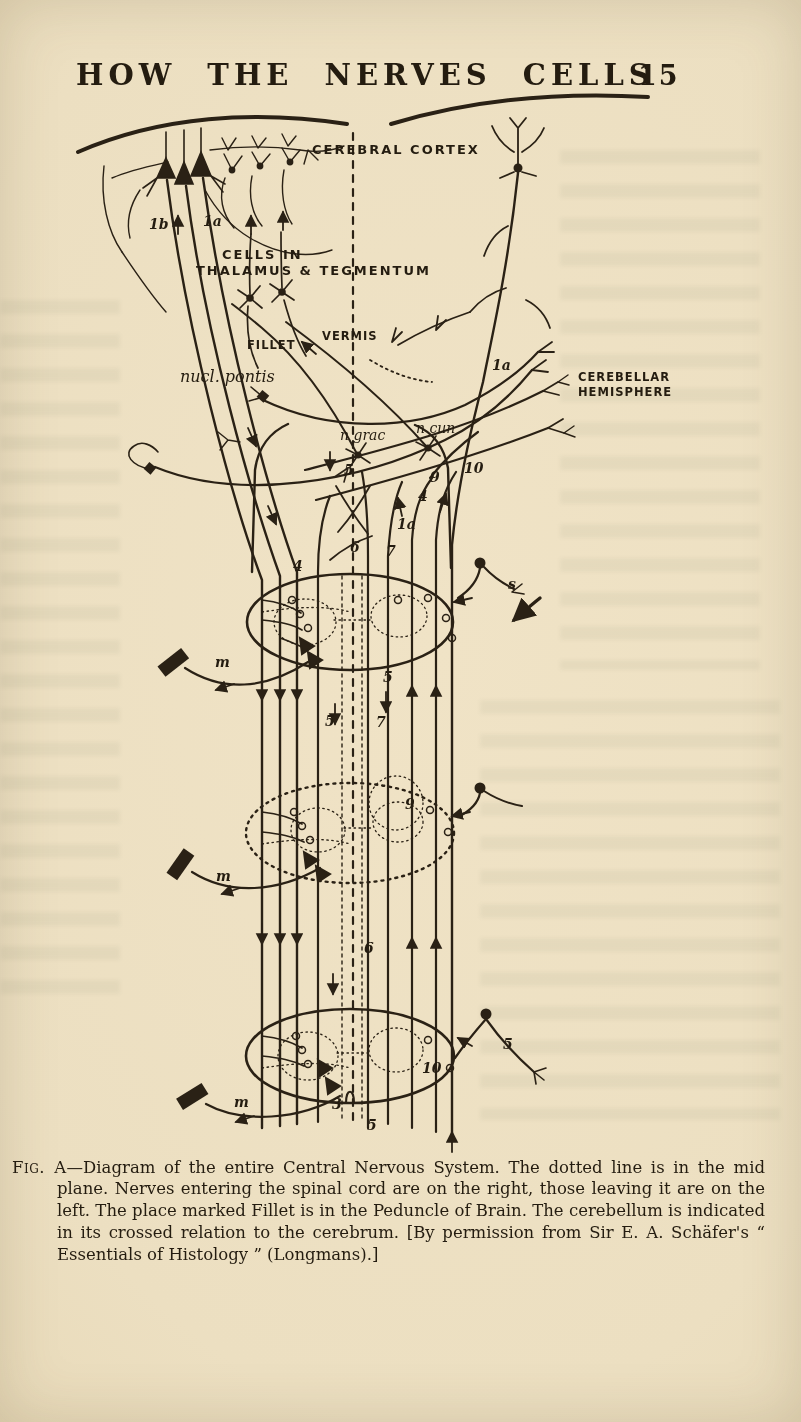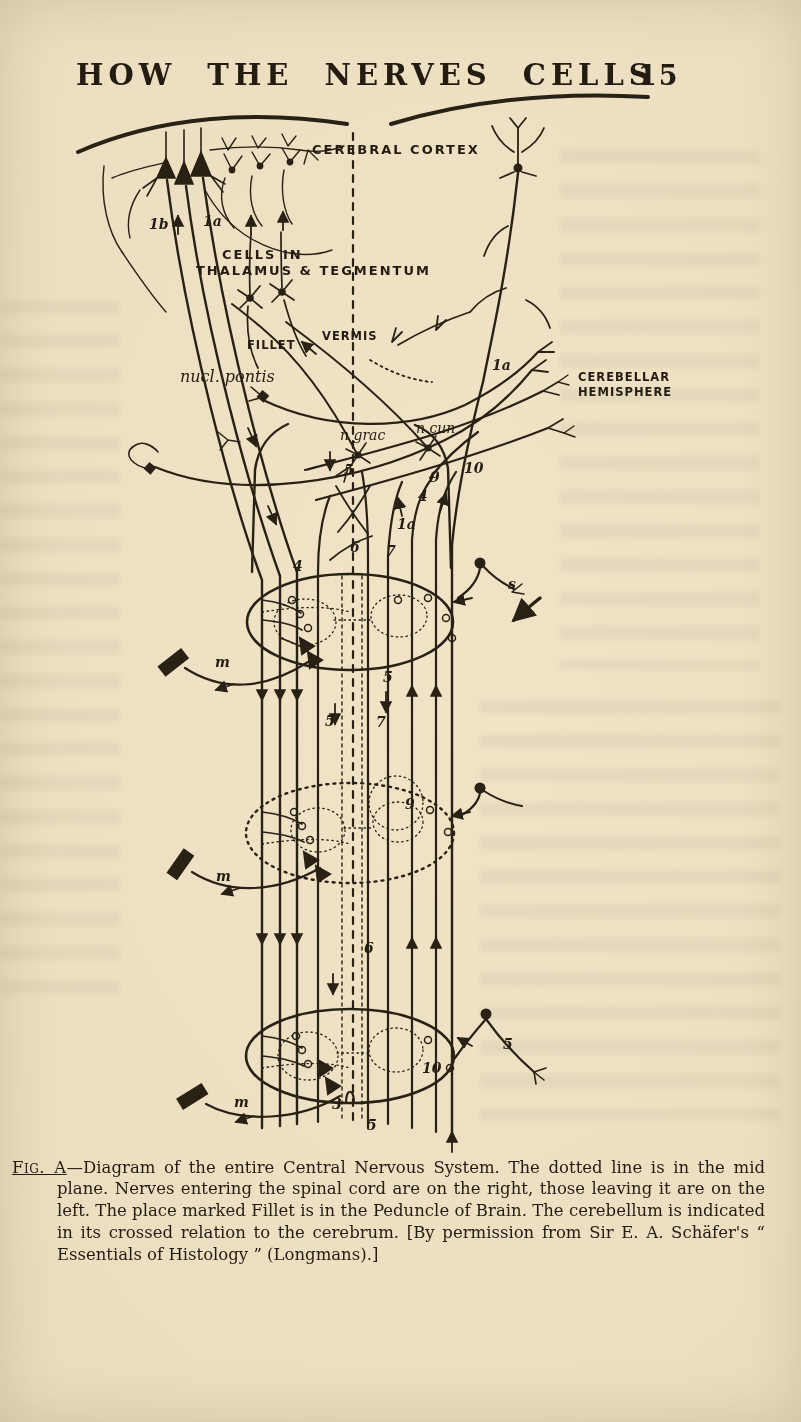--- a/index.html
+++ b/index.html
@@ -38,21 +38,21 @@
   .lblcaps{font-family:"DejaVu Sans",sans-serif;font-weight:bold;font-size:13px;letter-spacing:2px;}
   .lblcaps.sm{font-size:11.5px;letter-spacing:1px;}
   .lblit{font-family:"DejaVu Serif",serif;font-style:italic;font-size:14px;}
   .mk{font-family:"DejaVu Serif",serif;font-style:italic;font-weight:bold;font-size:14px;}
   .caption{
     position:absolute;top:1140px;left:12px;width:708px;
     font-family:"DejaVu Serif",serif;font-size:16.5px;line-height:1.32;
     text-align:justify;color:#241c10;
     padding-left:45px;text-indent:-45px;
   }
-  .caption .lead{font-variant:small-caps;letter-spacing:.5px;text-decoration:underline;}
+  .caption .lead{font-variant:small-caps;letter-spacing:.5px;}
   path,line,ellipse,circle,polyline{vector-effect:non-scaling-stroke;}
 </style>
 </head>
 <body>
 
 <div class="page">
 
   <div class="ghost" style="left:560px;top:150px;width:200px;height:520px;"></div>
   <div class="ghost" style="left:0px;top:300px;width:120px;height:700px;"></div>
   <div class="ghost" style="left:480px;top:700px;width:300px;height:420px;"></div>

